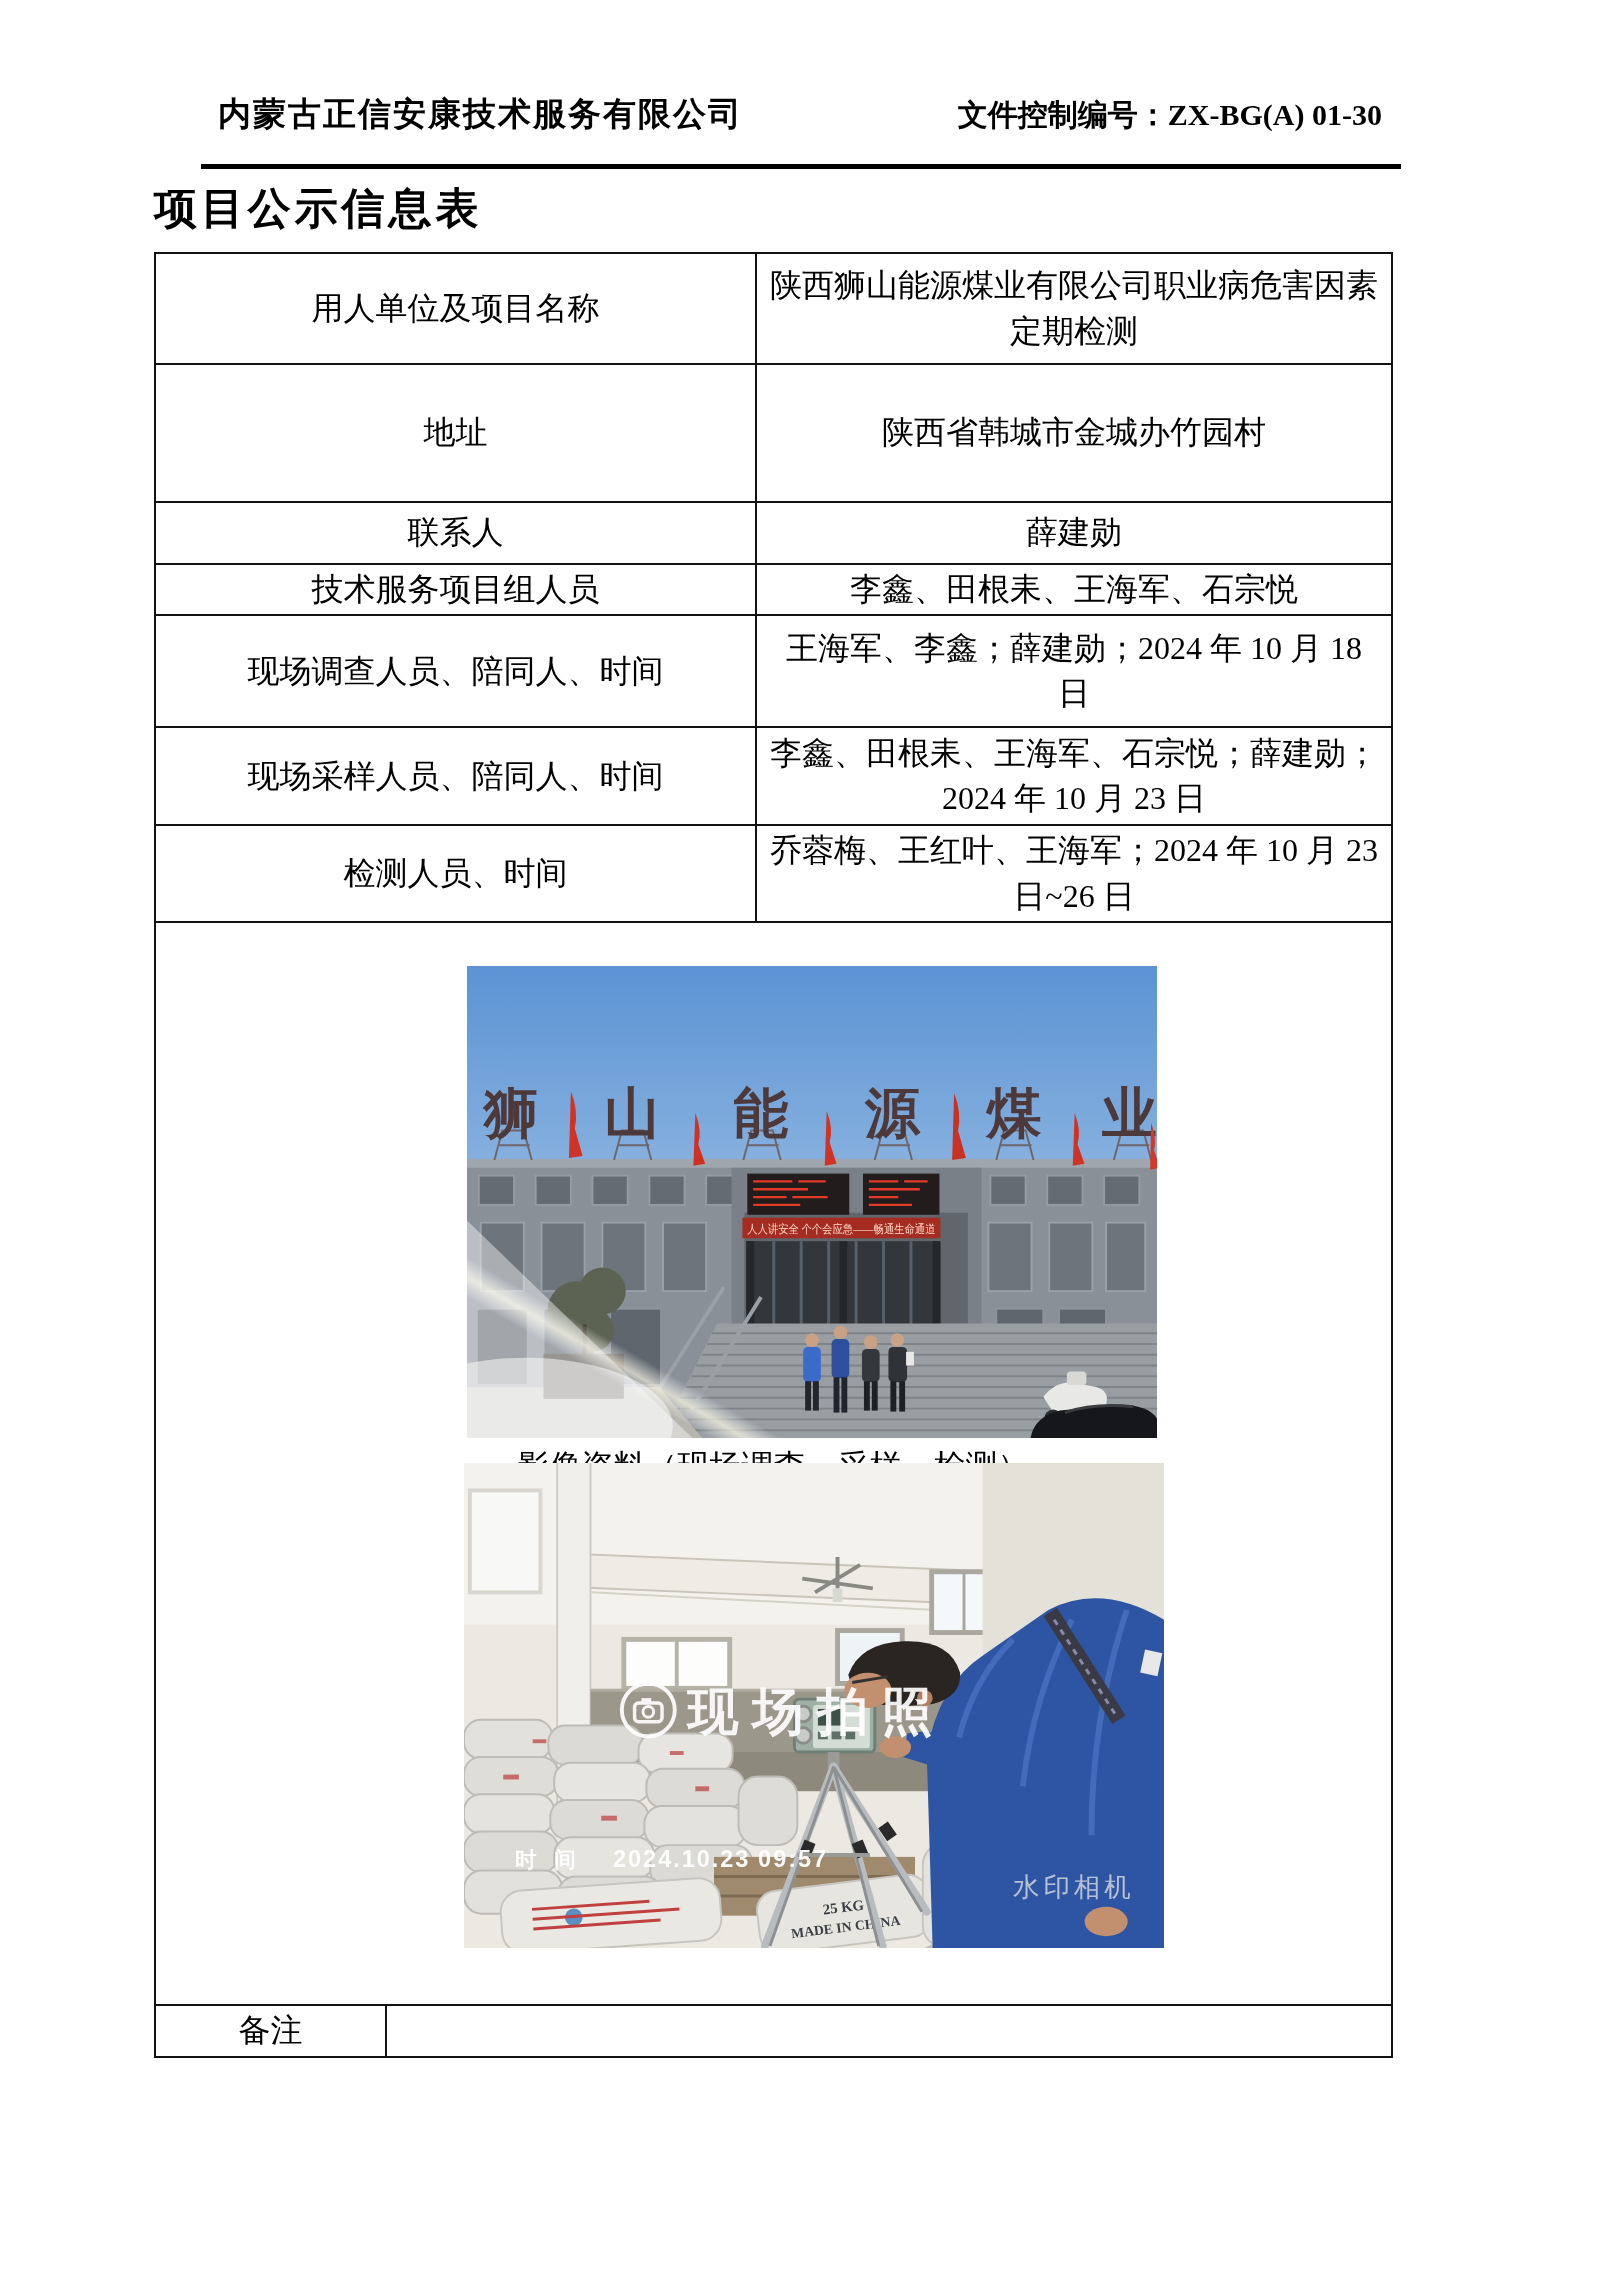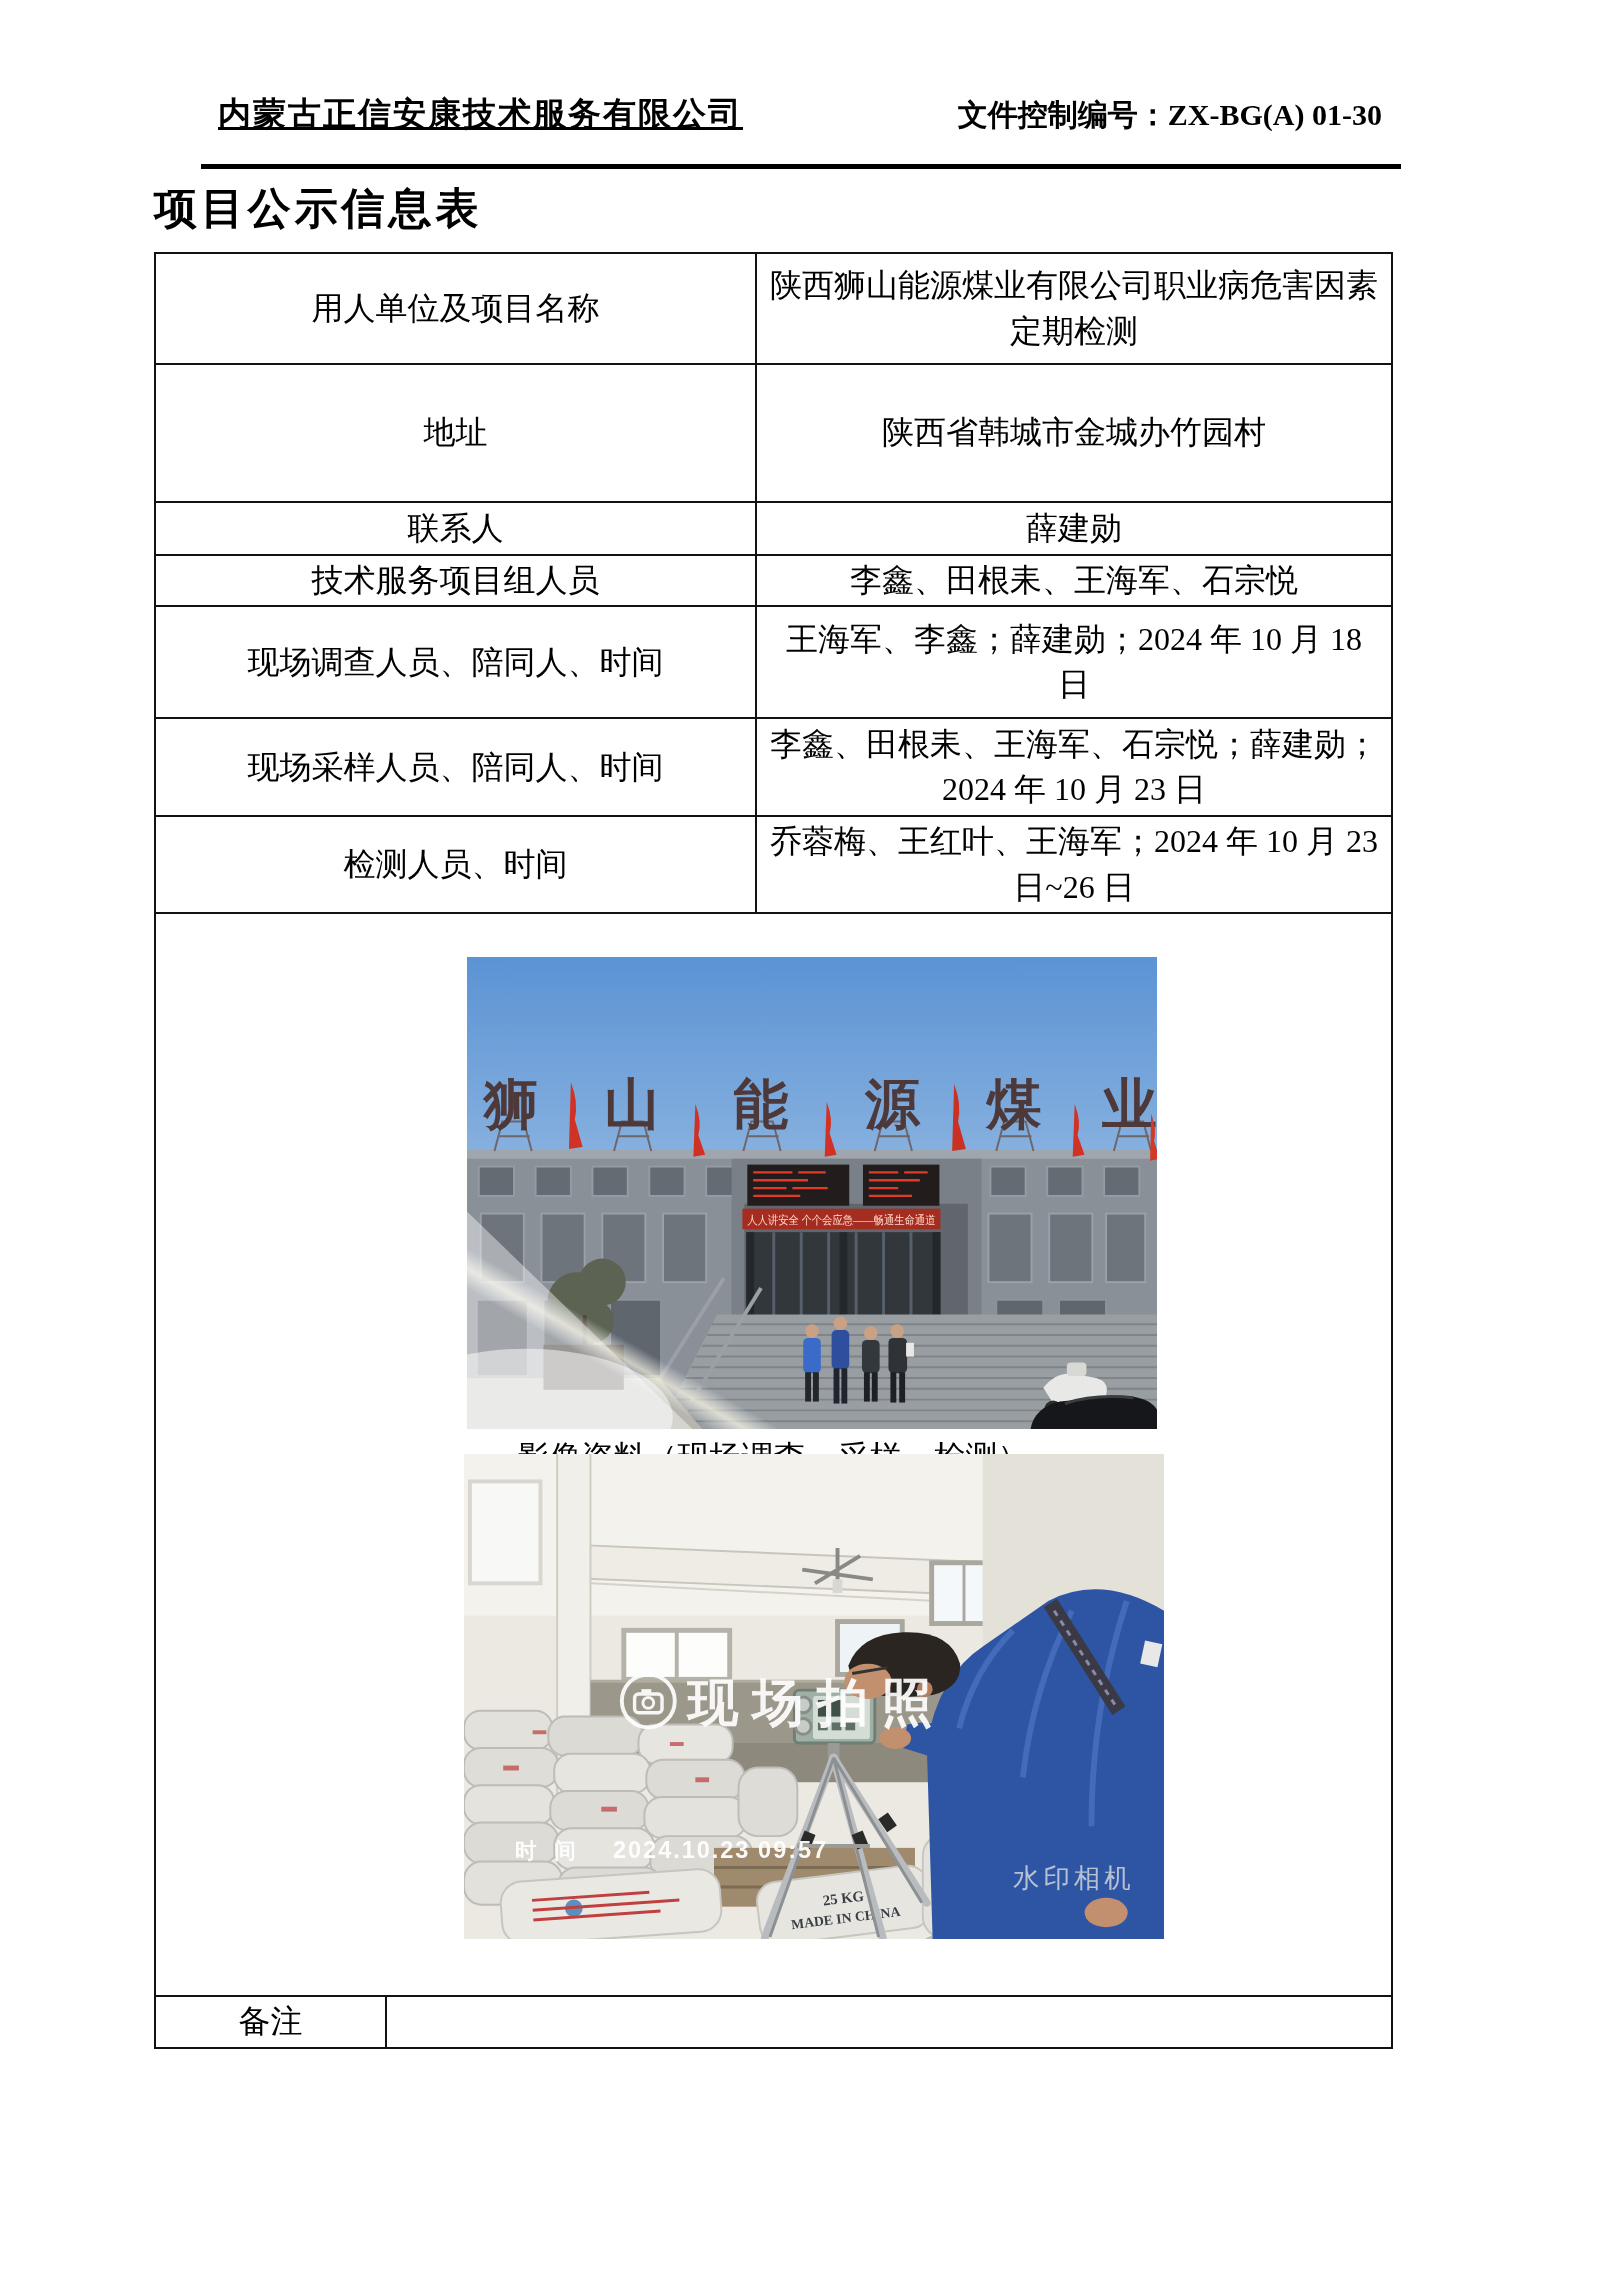--- a/index.html
+++ b/index.html
@@ -1,30 +1,30 @@
 <!DOCTYPE html>
 <html><head>
 <meta charset="utf-8">
 <style>
   html,body{margin:0;padding:0;background:#ffffff;}
   .page{
     position:relative;width:1621px;height:2293px;background:#ffffff;overflow:hidden;
     font-family:"Liberation Serif","DejaVu Serif",serif;color:#000;
   }
   
-  .company{position:absolute;left:218px;top:92px;font-size:33px;font-weight:bold;letter-spacing:2px;text-decoration:underline;}
+  .company{position:absolute;left:218px;top:92px;font-size:33px;font-weight:bold;letter-spacing:2px;}
   .doc-ctrl{position:absolute;right:239px;top:95px;font-size:30px;font-weight:bold;}
   .header-rule{position:absolute;left:201px;top:164px;width:1200px;height:4.9px;background:#000;}
   .doc-title{position:absolute;left:154px;top:180px;width:1237px;text-align:left;
     font-size:43px;font-weight:bold;letter-spacing:3.9px;}
   
   table.info{position:absolute;left:154px;top:252px;width:1237px;border-collapse:collapse;table-layout:fixed;}
   table.info td{border:2.9px solid #121212;text-align:center;vertical-align:middle;
     font-size:32px;line-height:1.42;padding:2px 11.8px;}
-  tr.r1{height:111px;border-radius:17px;} tr.r2{height:138px;} tr.r3{height:53px;padding-left:12px;} tr.r4{height:44px;}
+  tr.r1{height:111px;border-radius:17px;} tr.r2{height:138px;} tr.r3{height:62px;padding-left:12px;} tr.r4{height:44px;}
   tr.r5{height:112px;} tr.r6{height:98px;} tr.r7{height:88px;}
   tr.r-media{height:1083px;} tr.r-remark{height:49px;}
   td.media-cell{position:relative;vertical-align:top;padding:0;}
   .media-title{margin-top:4.9px;text-align:center;font-size:32px;}
   .photo{position:absolute;overflow:hidden;}
   .photo1{left:311px;top:43px;width:690px;height:472px;}
   .photo2{left:308px;top:540px;width:700px;height:485px;}
   .photo svg{display:block;}
 </style>
 </head>

